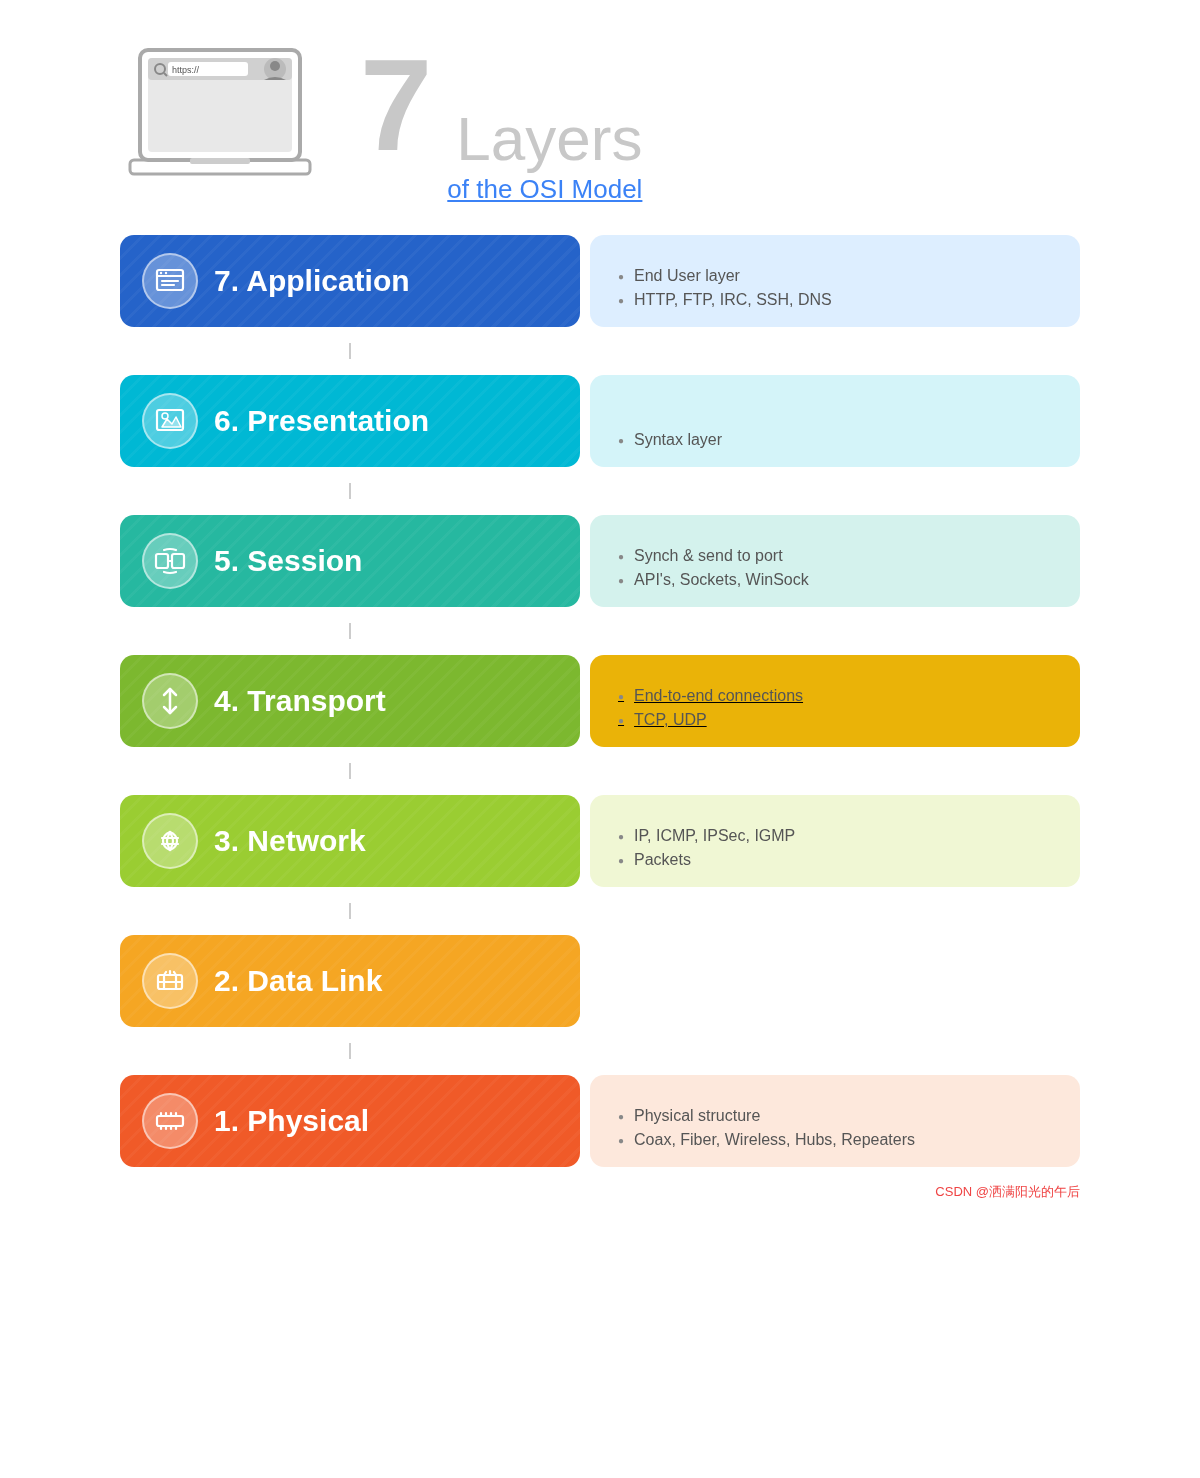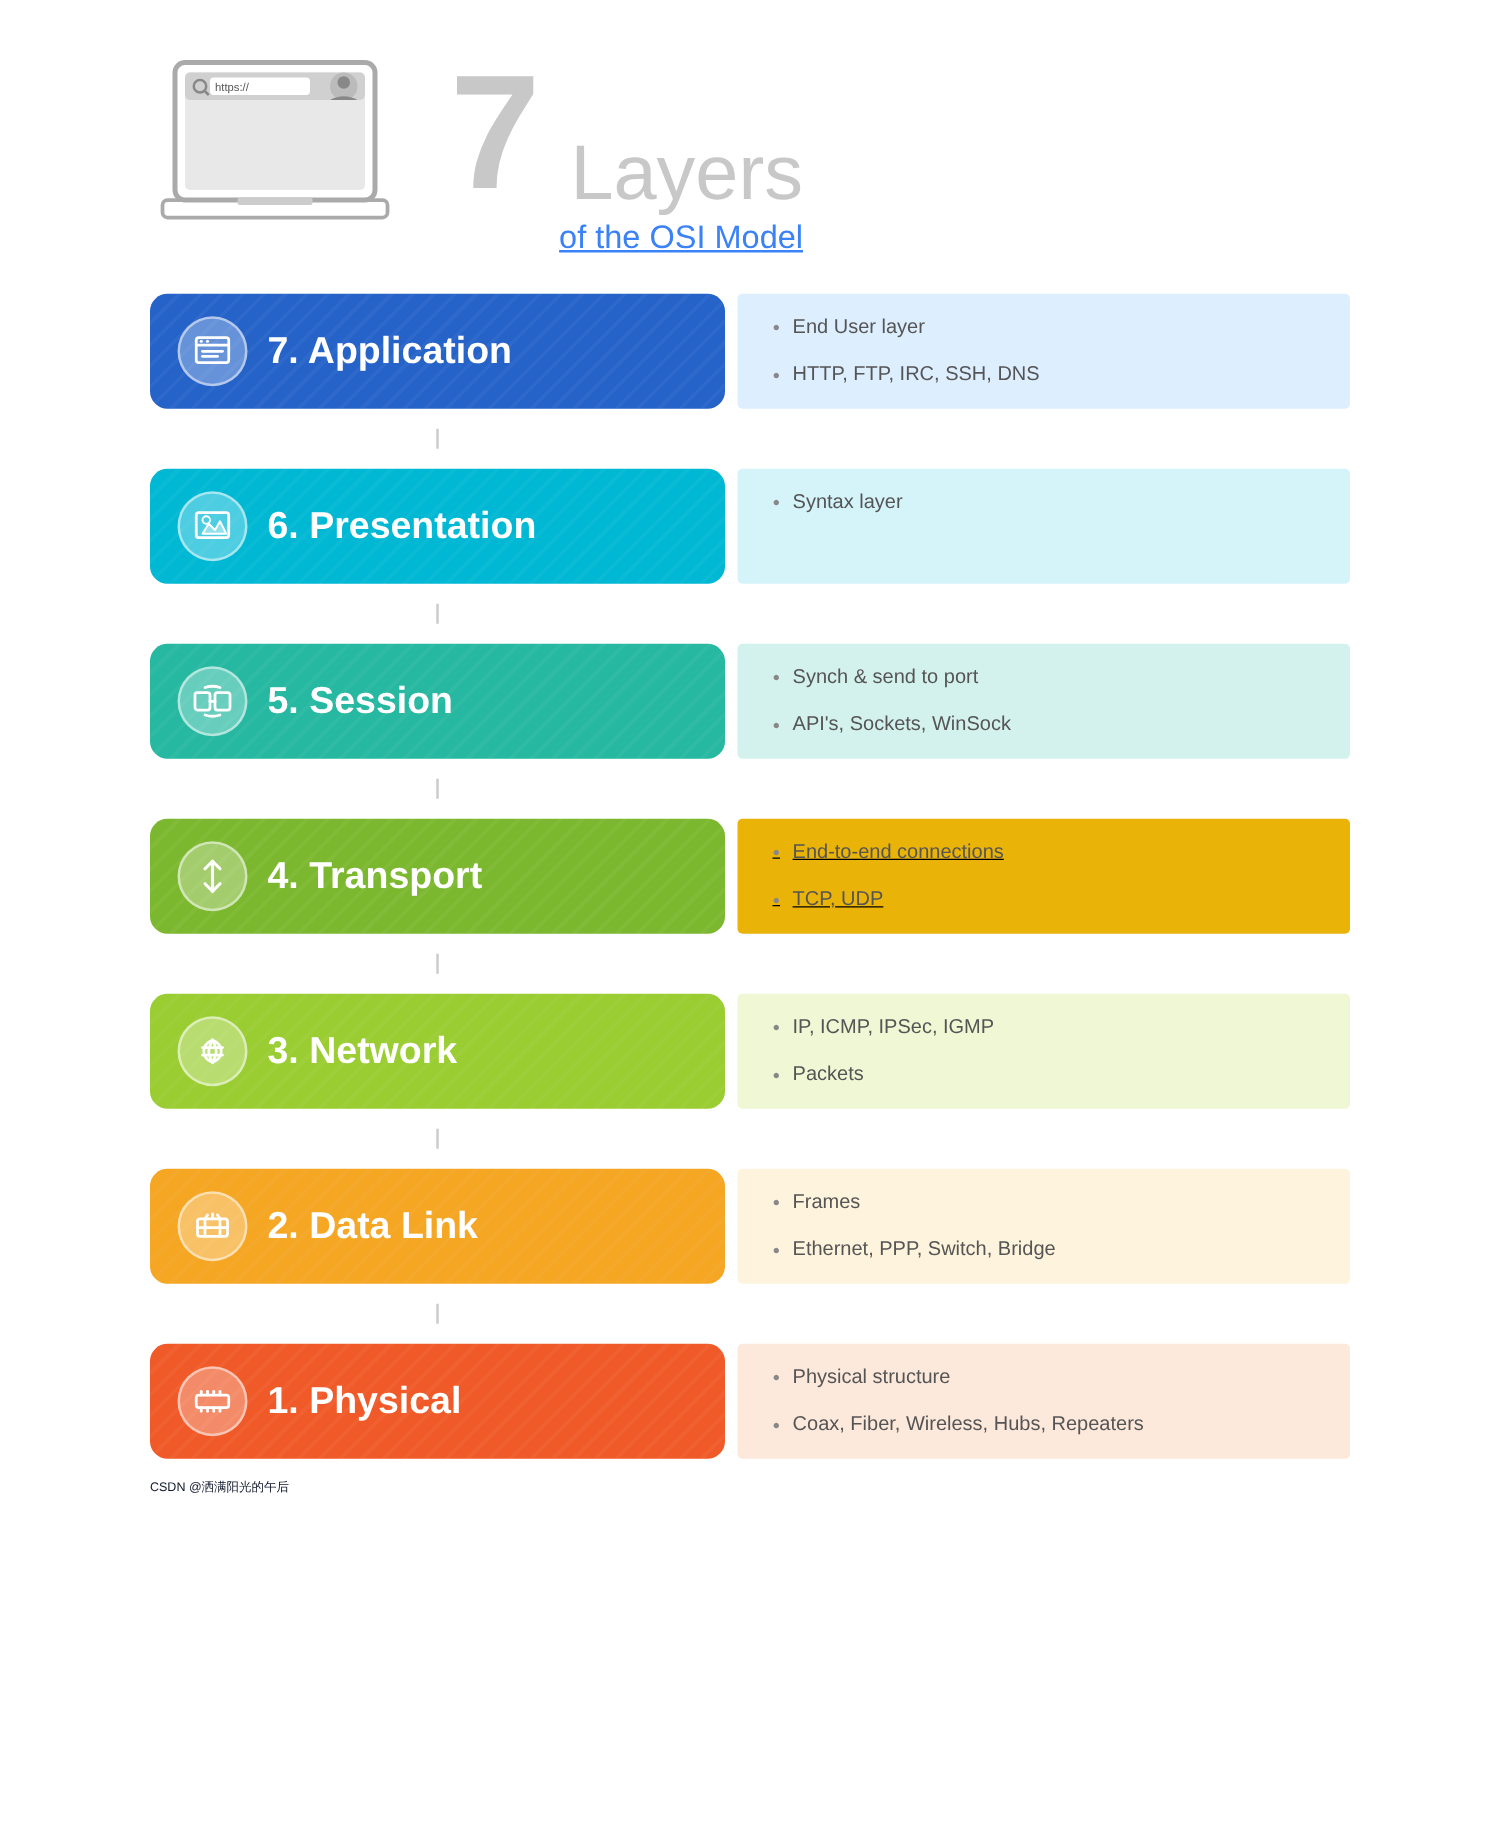--- a/index.html
+++ b/index.html
@@ -123,25 +123,25 @@
     }
 
     .layer-name {
       font-size: 30px;
       font-weight: 700;
       color: #fff;
     }
 
     .layer-right {
       flex: 1;
-      border-radius: 4px;
+      border-radius: 14px;
       margin-left: 10px;
       display: flex;
       flex-direction: column;
-      justify-content: space-between;
+      justify-content: flex-end;
       padding: 18px 28px;
       gap: 6px;
     }
 
     .layer-bullet {
       font-size: 16px;
       color: #555;
       display: flex;
       align-items: center;
       gap: 10px;
@@ -199,22 +199,23 @@
     .connector {
       width: 2px;
       background: #ccc;
       height: 16px;
       margin: 0 auto;
       margin-left: 229px;
     }
 
     
     .footer {
-      font-size: 10px;
-      color: #0f172a;
+      text-align: right;
+      font-size: 13px;
+      color: #ef4444;
       margin-top: 16px;
     }
   </style>
 </head>
 <body>
 
 <div class="page-container">
 
   <div class="header">
 
@@ -350,24 +351,20 @@
     <rect x="4" y="10" width="24" height="14" rx="2"></rect>
     <line x1="4" y1="17" x2="28" y2="17"></line>
     <line x1="10" y1="10" x2="10" y2="24"></line>
     <line x1="22" y1="10" x2="22" y2="24"></line>
     <line x1="12" y1="7" x2="10" y2="10"></line>
     <line x1="20" y1="7" x2="22" y2="10"></line>
     <line x1="16" y1="6" x2="16" y2="10"></line>
   </svg>
       </div>
       <span class="layer-name">2. Data Link</span>
-    </div>
-    <div class="layer-right">
-      <div class="layer-bullet">Frames</div>
-      <div class="layer-bullet">Ethernet, PPP, Switch, Bridge</div>
     </div>
   </div>
       <div class="connector"></div>
       <div class="layer-row layer-1">
     <div class="layer-left">
       <div class="layer-icon-circle">
         <svg viewBox="0 0 32 32" fill="none" stroke="white" stroke-width="2.2" stroke-linecap="round" stroke-linejoin="round">
     <rect x="3" y="11" width="26" height="10" rx="2"></rect>
     <line x1="7" y1="11" x2="7" y2="8"></line>
     <line x1="12" y1="11" x2="12" y2="8"></line>

